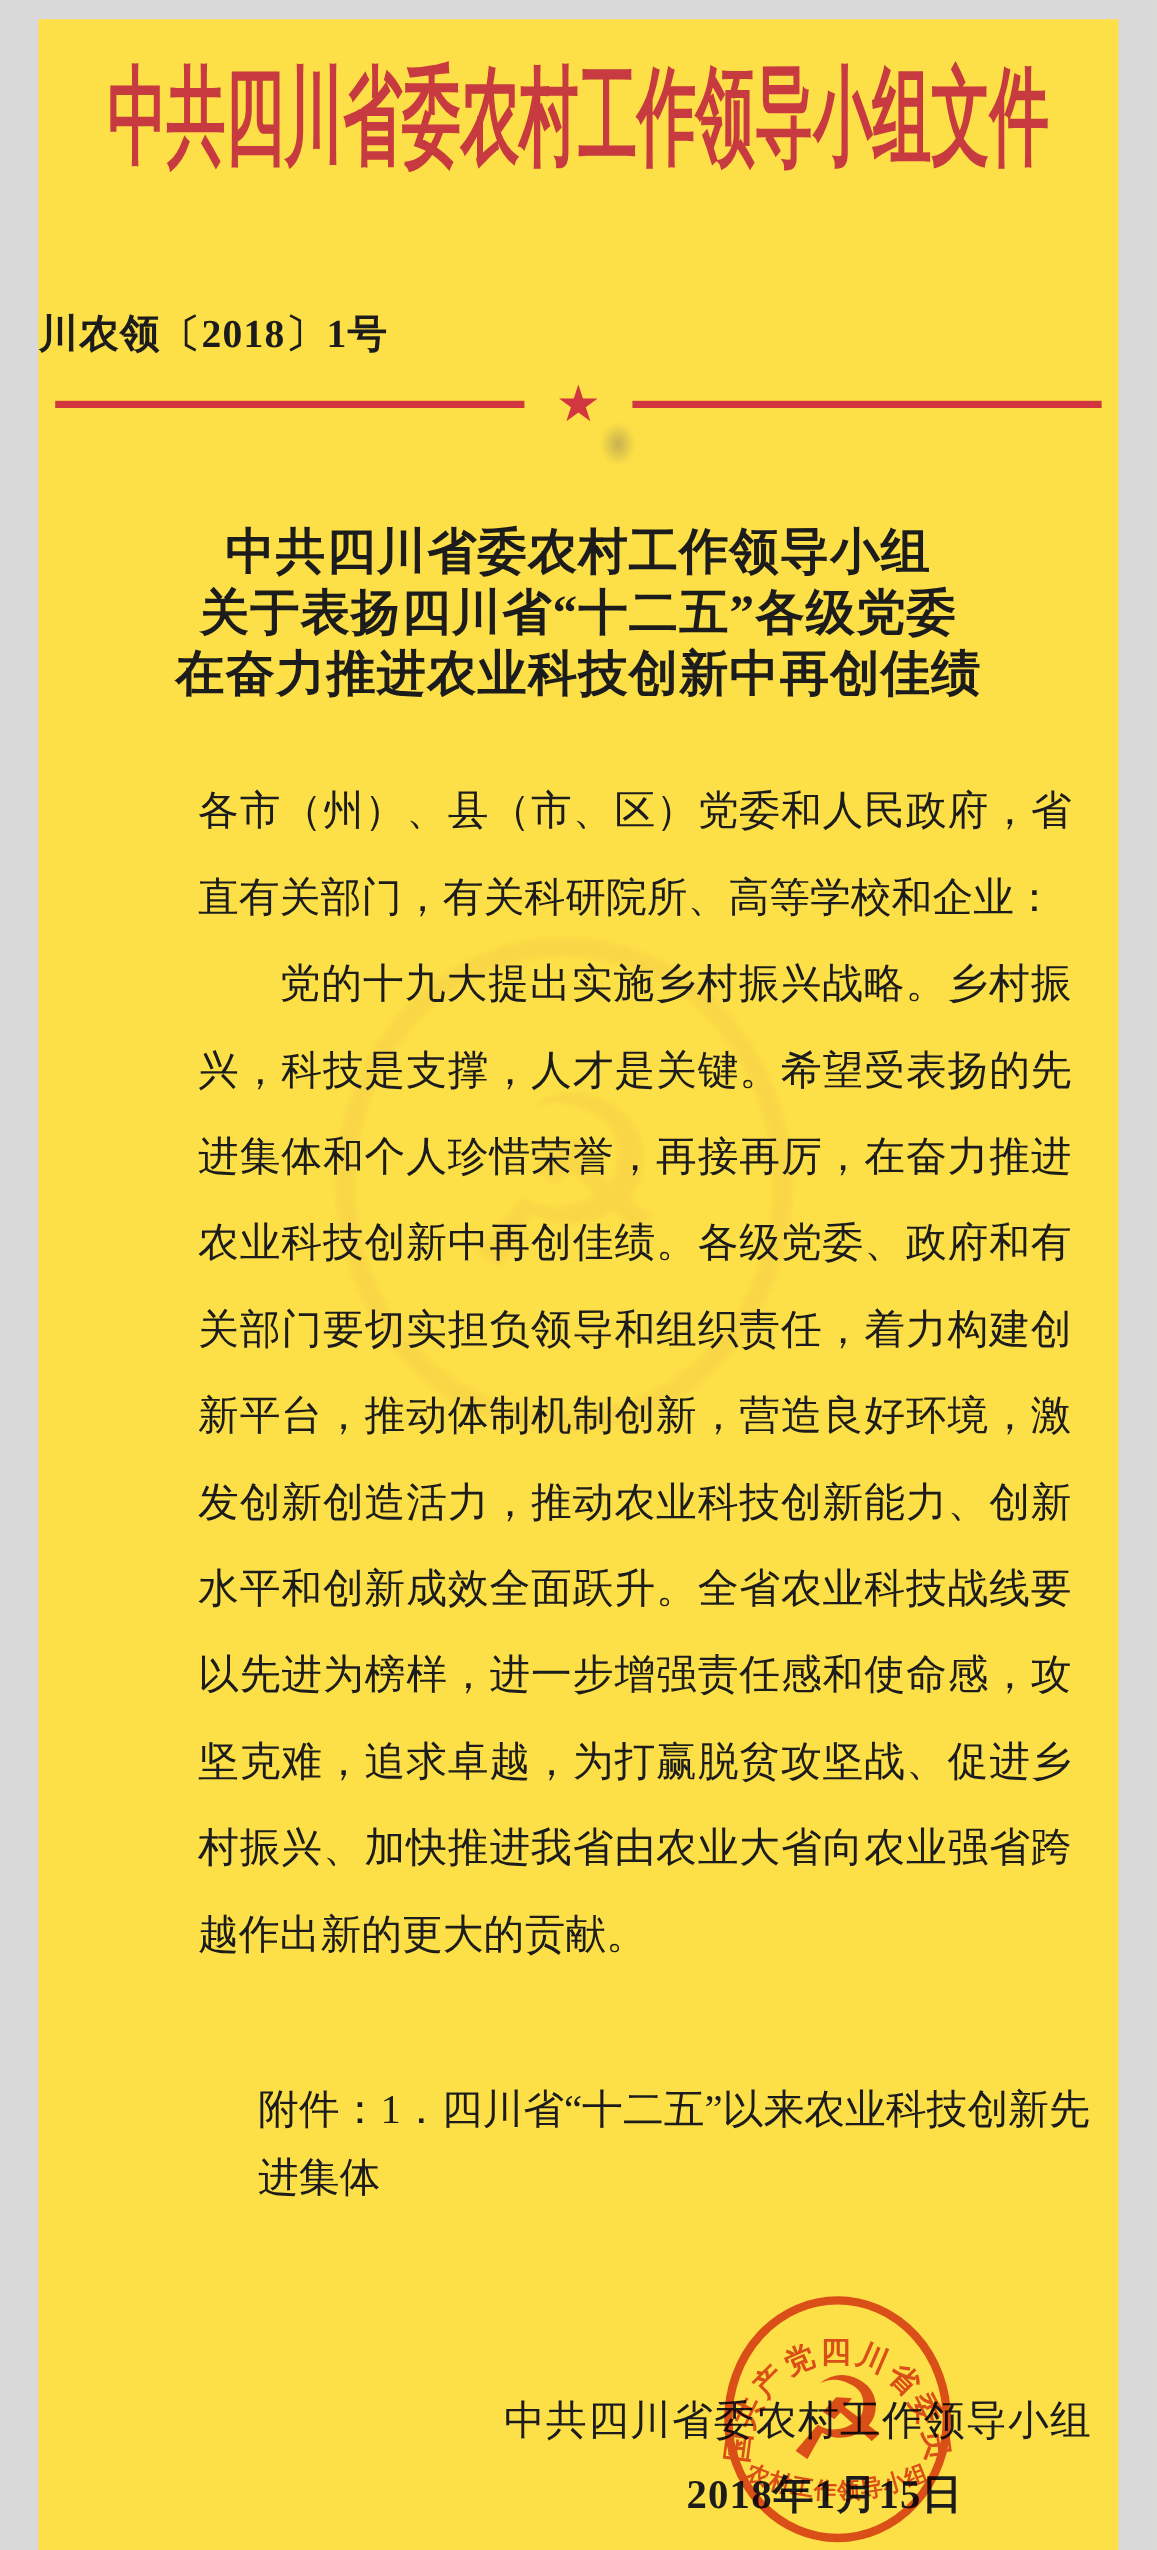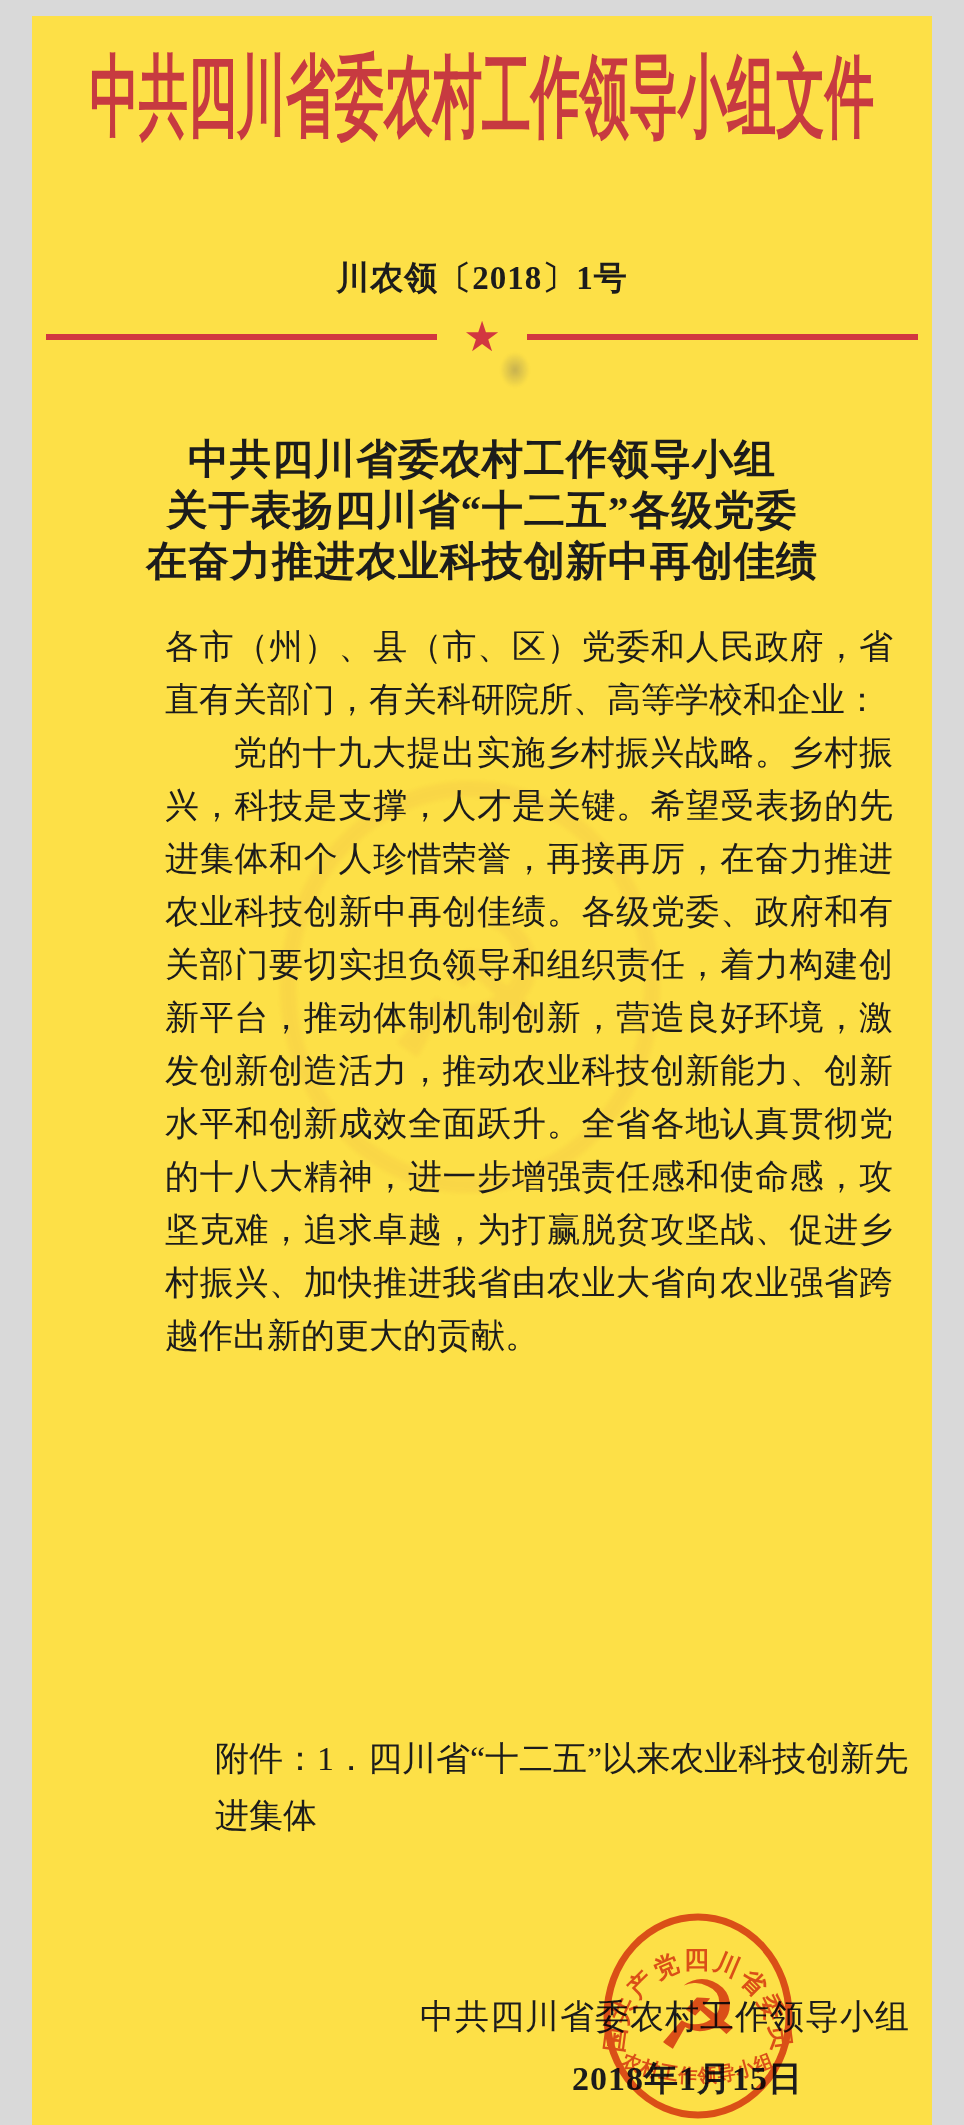--- a/index.html
+++ b/index.html
@@ -18,21 +18,20 @@
     text-align:center;
     font-size:49px;font-weight:bold;
     color:#c73a40;
     letter-spacing:0px;
     transform:scaleY(1.82);
     transform-origin:top center;
     white-space:nowrap;
   }
   .doc-number{
     position:absolute;top:240px;left:0;width:100%;
-    text-align:center;
     font-size:33px;font-weight:bold;
     letter-spacing:1px;
   }
   .red-rule{
     position:absolute;top:303px;left:14px;right:14px;
     display:flex;align-items:center;height:36px;
   }
   .red-rule .seg{flex:1;height:6px;background:#d23740;}
   .red-rule .star{
     flex:0 0 auto;
@@ -49,22 +48,22 @@
   
   .doc-title{
     position:absolute;top:418px;left:0;width:100%;
     text-align:center;
     font-size:41px;font-weight:bold;
     line-height:51px;
     letter-spacing:1px;
   }
   
   .body-text{
-    position:absolute;top:604px;left:133px;width:728px;
-    font-size:34px;line-height:53px;
+    position:absolute;top:625px;left:133px;width:728px;
+    font-size:34px;line-height:72px;
     text-align:justify;
     font-family:Liberation Serif, serif;
   }
   .body-text p{margin:0;}
   .body-text p.indent{text-indent:2em;}
   
   .attachments{
     position:absolute;top:1714px;left:183px;width:700px;
     font-size:34px;line-height:57px;
   }
@@ -115,21 +114,21 @@
   </div>
 
   <div class="doc-title">
     <div>中共四川省委农村工作领导小组</div>
     <div>关于表扬四川省“十二五”各级党委</div>
     <div>在奋力推进农业科技创新中再创佳绩</div>
   </div>
 
   <div class="body-text">
     <p>各市（州）、县（市、区）党委和人民政府，省直有关部门，有关科研院所、高等学校和企业：</p>
-    <p class="indent">党的十九大提出实施乡村振兴战略。乡村振兴，科技是支撑，人才是关键。希望受表扬的先进集体和个人珍惜荣誉，再接再厉，在奋力推进农业科技创新中再创佳绩。各级党委、政府和有关部门要切实担负领导和组织责任，着力构建创新平台，推动体制机制创新，营造良好环境，激发创新创造活力，推动农业科技创新能力、创新水平和创新成效全面跃升。全省各地认真贯彻党的十八大精神，进一步增强责任感和使命感，攻坚克难，追求卓越，为打赢脱贫攻坚战、促进乡村振兴、加快推进我省由农业大省向农业强省跨越作出新的更大的贡献。</p>
+    <p class="indent">党的十九大提出实施乡村振兴战略。乡村振兴，科技是支撑，人才是关键。希望受表扬的先进集体和个人珍惜荣誉，再接再厉，在奋力推进农业科技创新中再创佳绩。各级党委、政府和有关部门要切实担负领导和组织责任，着力构建创新平台，推动体制机制创新，营造良好环境，激发创新创造活力，推动农业科技创新能力、创新水平和创新成效全面跃升。全省农业科技战线要以先进为榜样，进一步增强责任感和使命感，攻坚克难，追求卓越，为打赢脱贫攻坚战、促进乡村振兴、加快推进我省由农业大省向农业强省跨越作出新的更大的贡献。</p>
   </div>
 
   <div class="attachments">
     <div><span>附件：</span><span>1．四川省“十二五”以来农业科技创新先进集体</span></div>
   </div>
 
   <div class="sig-org">中共四川省委农村工作领导小组</div>
   <div class="sig-date">2018年1月15日</div>
 
   <div class="seal">

